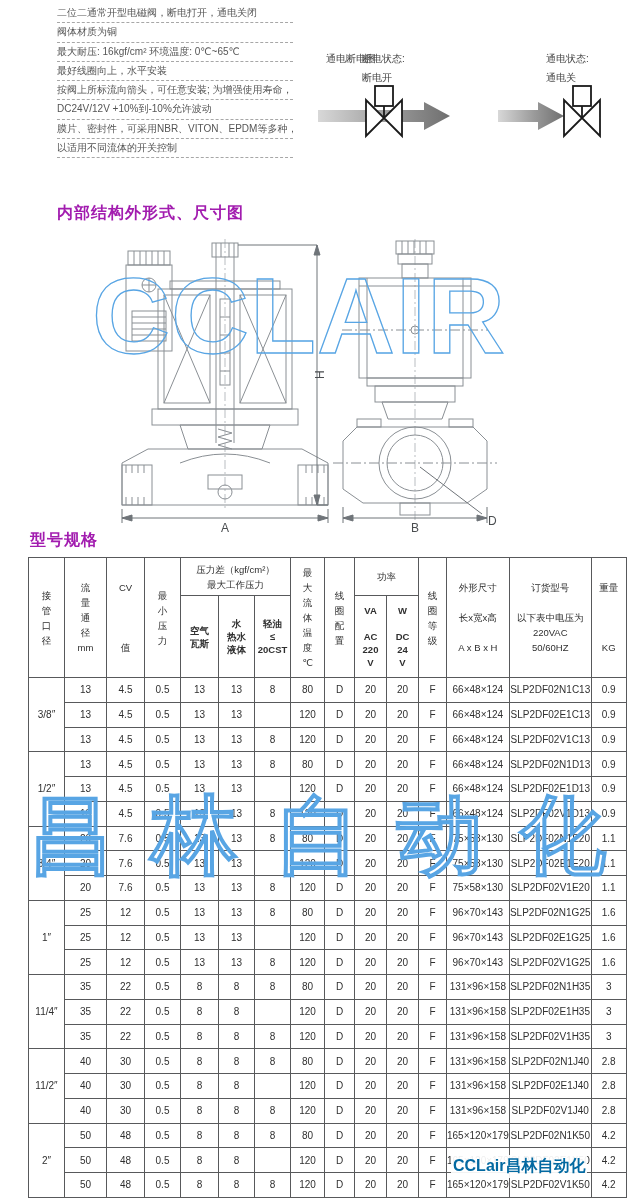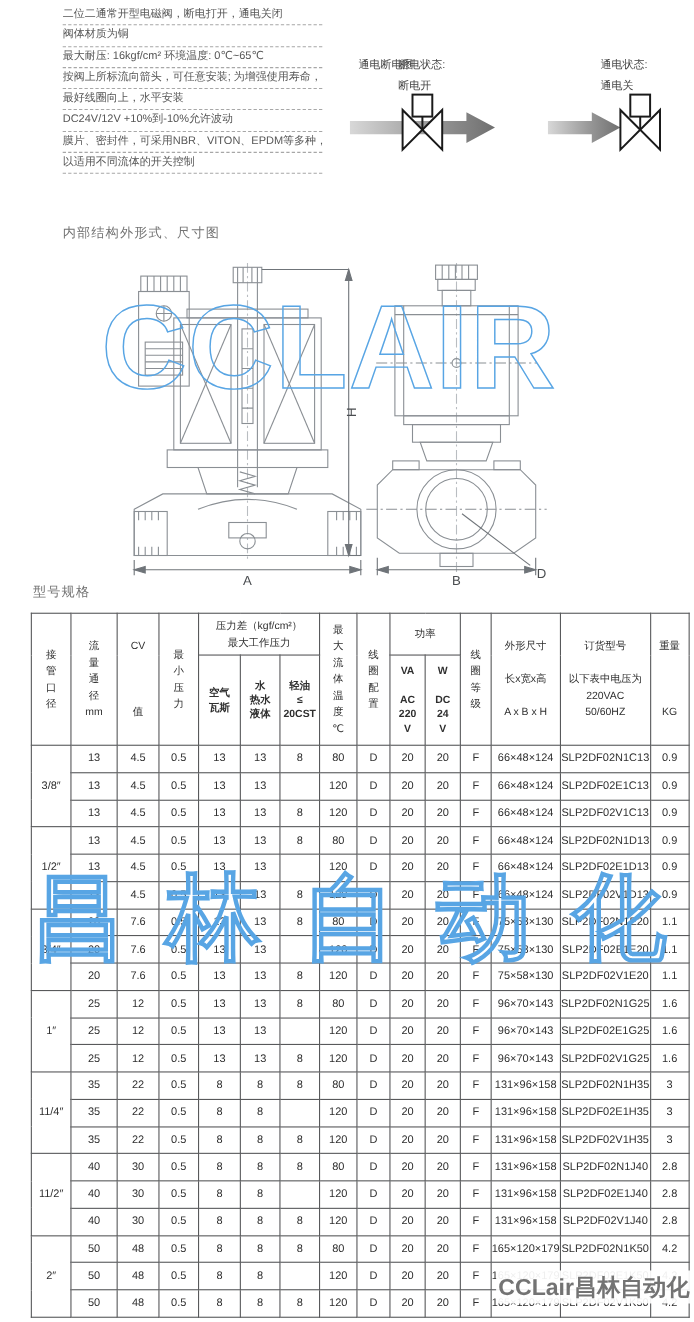--- a/index.html
+++ b/index.html
@@ -13,21 +13,21 @@
   .features{position:absolute;left:57px;top:4px;width:236px;}
   .feature-line{
     height:19.3px;box-sizing:border-box;
     font-size:10px;line-height:15px;padding-top:1px;
     color:#555;border-bottom:1px dashed #a7a7a7;
     white-space:nowrap;overflow:hidden;
   }
   
   .pd-label{position:absolute;font-size:10px;color:#444;white-space:nowrap;}
   
-  .sec-title{position:absolute;font-size:12px;font-weight:normal;color:#737373;letter-spacing:1px;white-space:nowrap;}
+  .sec-title{position:absolute;font-size:16px;font-weight:bold;color:#a21caf;letter-spacing:1px;white-space:nowrap;}
   
   .drawing-area{position:absolute;left:30px;top:237px;width:575px;height:296px;}
   .wm-cclair{
     position:absolute;left:92px;top:262px;z-index:3;
     font-size:108px;font-weight:bold;line-height:1;letter-spacing:1px;
     color:transparent;-webkit-text-stroke:1.3px #58a5e4;
     white-space:nowrap;pointer-events:none;
   }
   .wm-table{
     position:absolute;left:28px;top:792px;z-index:3;
@@ -48,34 +48,34 @@
   }
   .spec-table th{font-weight:normal;font-size:9.5px;white-space:pre-line;line-height:15px;}
   .spec-table td{font-size:10px;}
   .spec-table .sub{line-height:13px;font-weight:bold;}
   .size-cell{font-size:10.5px;}
   .dims-cell{font-size:9px;}
   .model-cell{font-size:9px;letter-spacing:0;}
   
   .logo{
     position:absolute;left:451px;top:1155px;z-index:5;
-    font-size:21px;font-weight:bold;color:#737373;
+    font-size:16px;font-weight:bold;color:#0369a1;
     background:rgba(255,255,255,0.92);padding:1px 2px;white-space:nowrap;
   }
   svg text{font-family:"Liberation Sans","DejaVu Sans",sans-serif;}
 </style>
 </head>
 <body>
 
 <div class="features">
     <div class="feature-line">二位二通常开型电磁阀，断电打开，通电关闭</div>
     <div class="feature-line">阀体材质为铜</div>
     <div class="feature-line">最大耐压: 16kgf/cm² 环境温度: 0℃~65℃</div>
+    <div class="feature-line">最好线圈向上，水平安装</div>
     <div class="feature-line">按阀上所标流向箭头，可任意安装; 为增强使用寿命，</div>
-    <div class="feature-line">最好线圈向上，水平安装</div>
     <div class="feature-line">DC24V/12V +10%到-10%允许波动</div>
     <div class="feature-line">膜片、密封件，可采用NBR、VITON、EPDM等多种，</div>
     <div class="feature-line">以适用不同流体的开关控制</div>
   </div>
 
 <div class="pd-label" style="left:305px;top:52px;margin-left:21px;">通电断电图</div>
 <div class="pd-label" style="left:362px;top:52px;">断电状态:</div>
 <div class="pd-label" style="left:362px;top:71px;">断电开</div>
 <div class="pd-label" style="left:546px;top:52px;">通电状态:</div>
 <div class="pd-label" style="left:546px;top:71px;">通电关</div>

